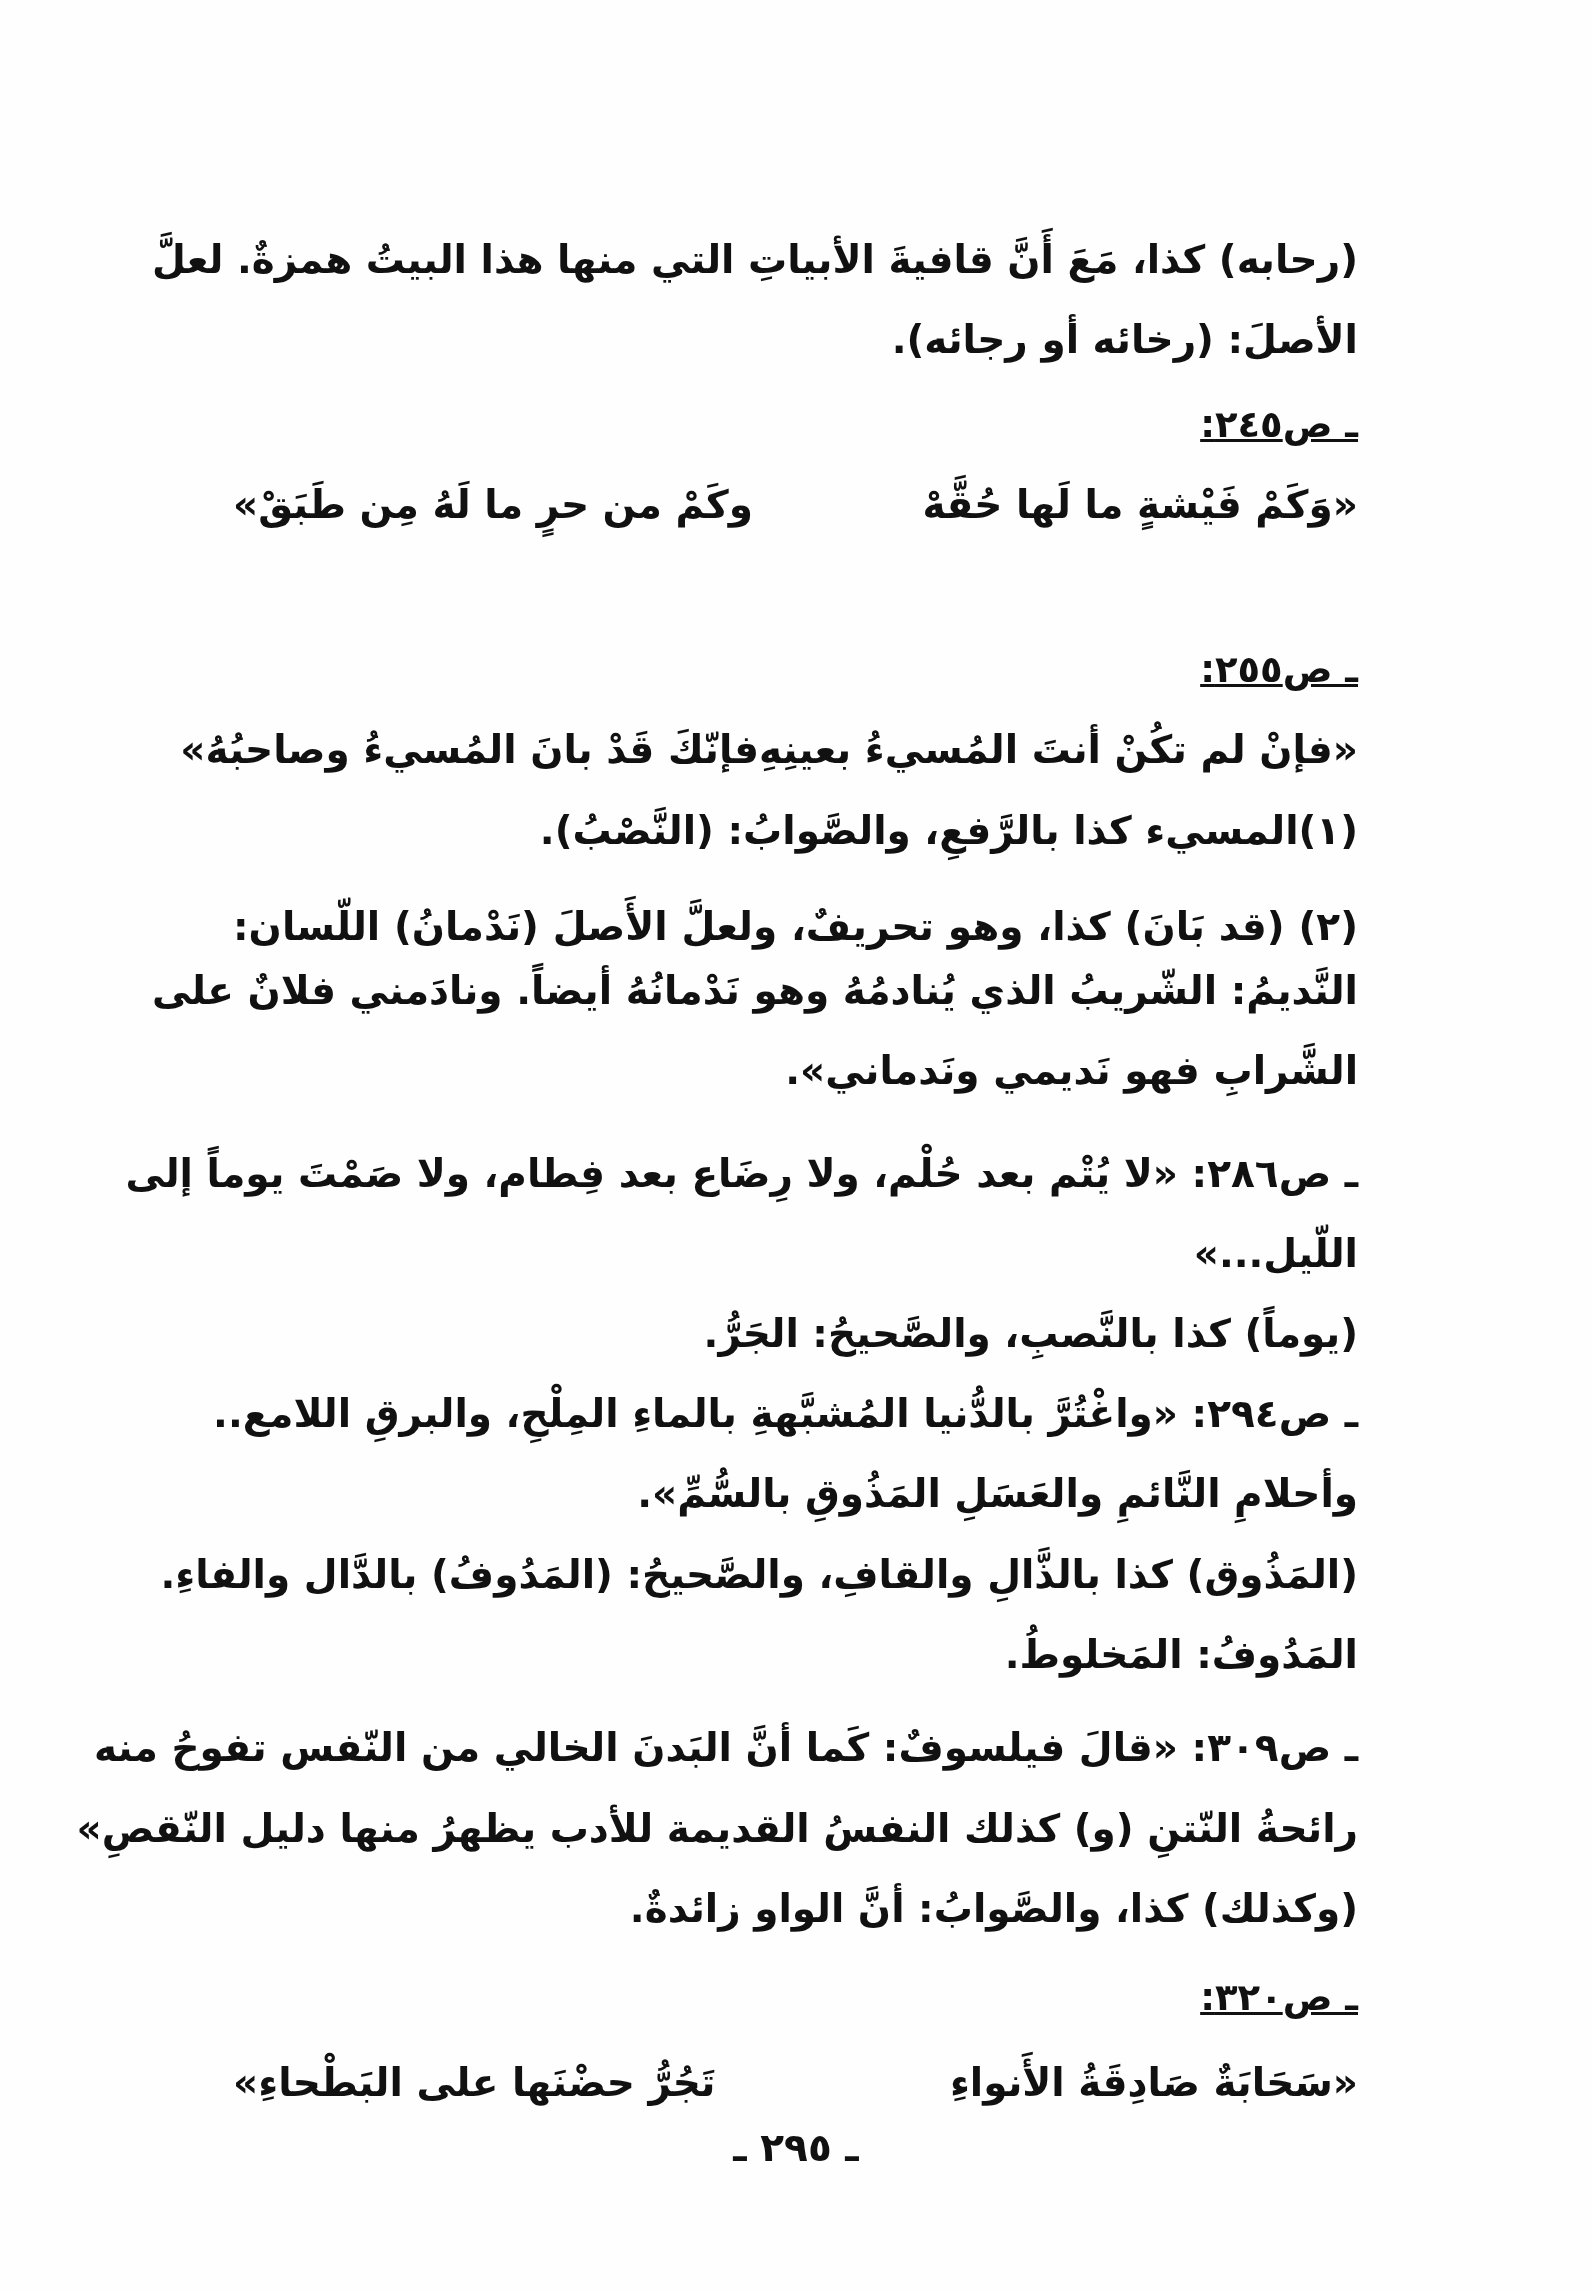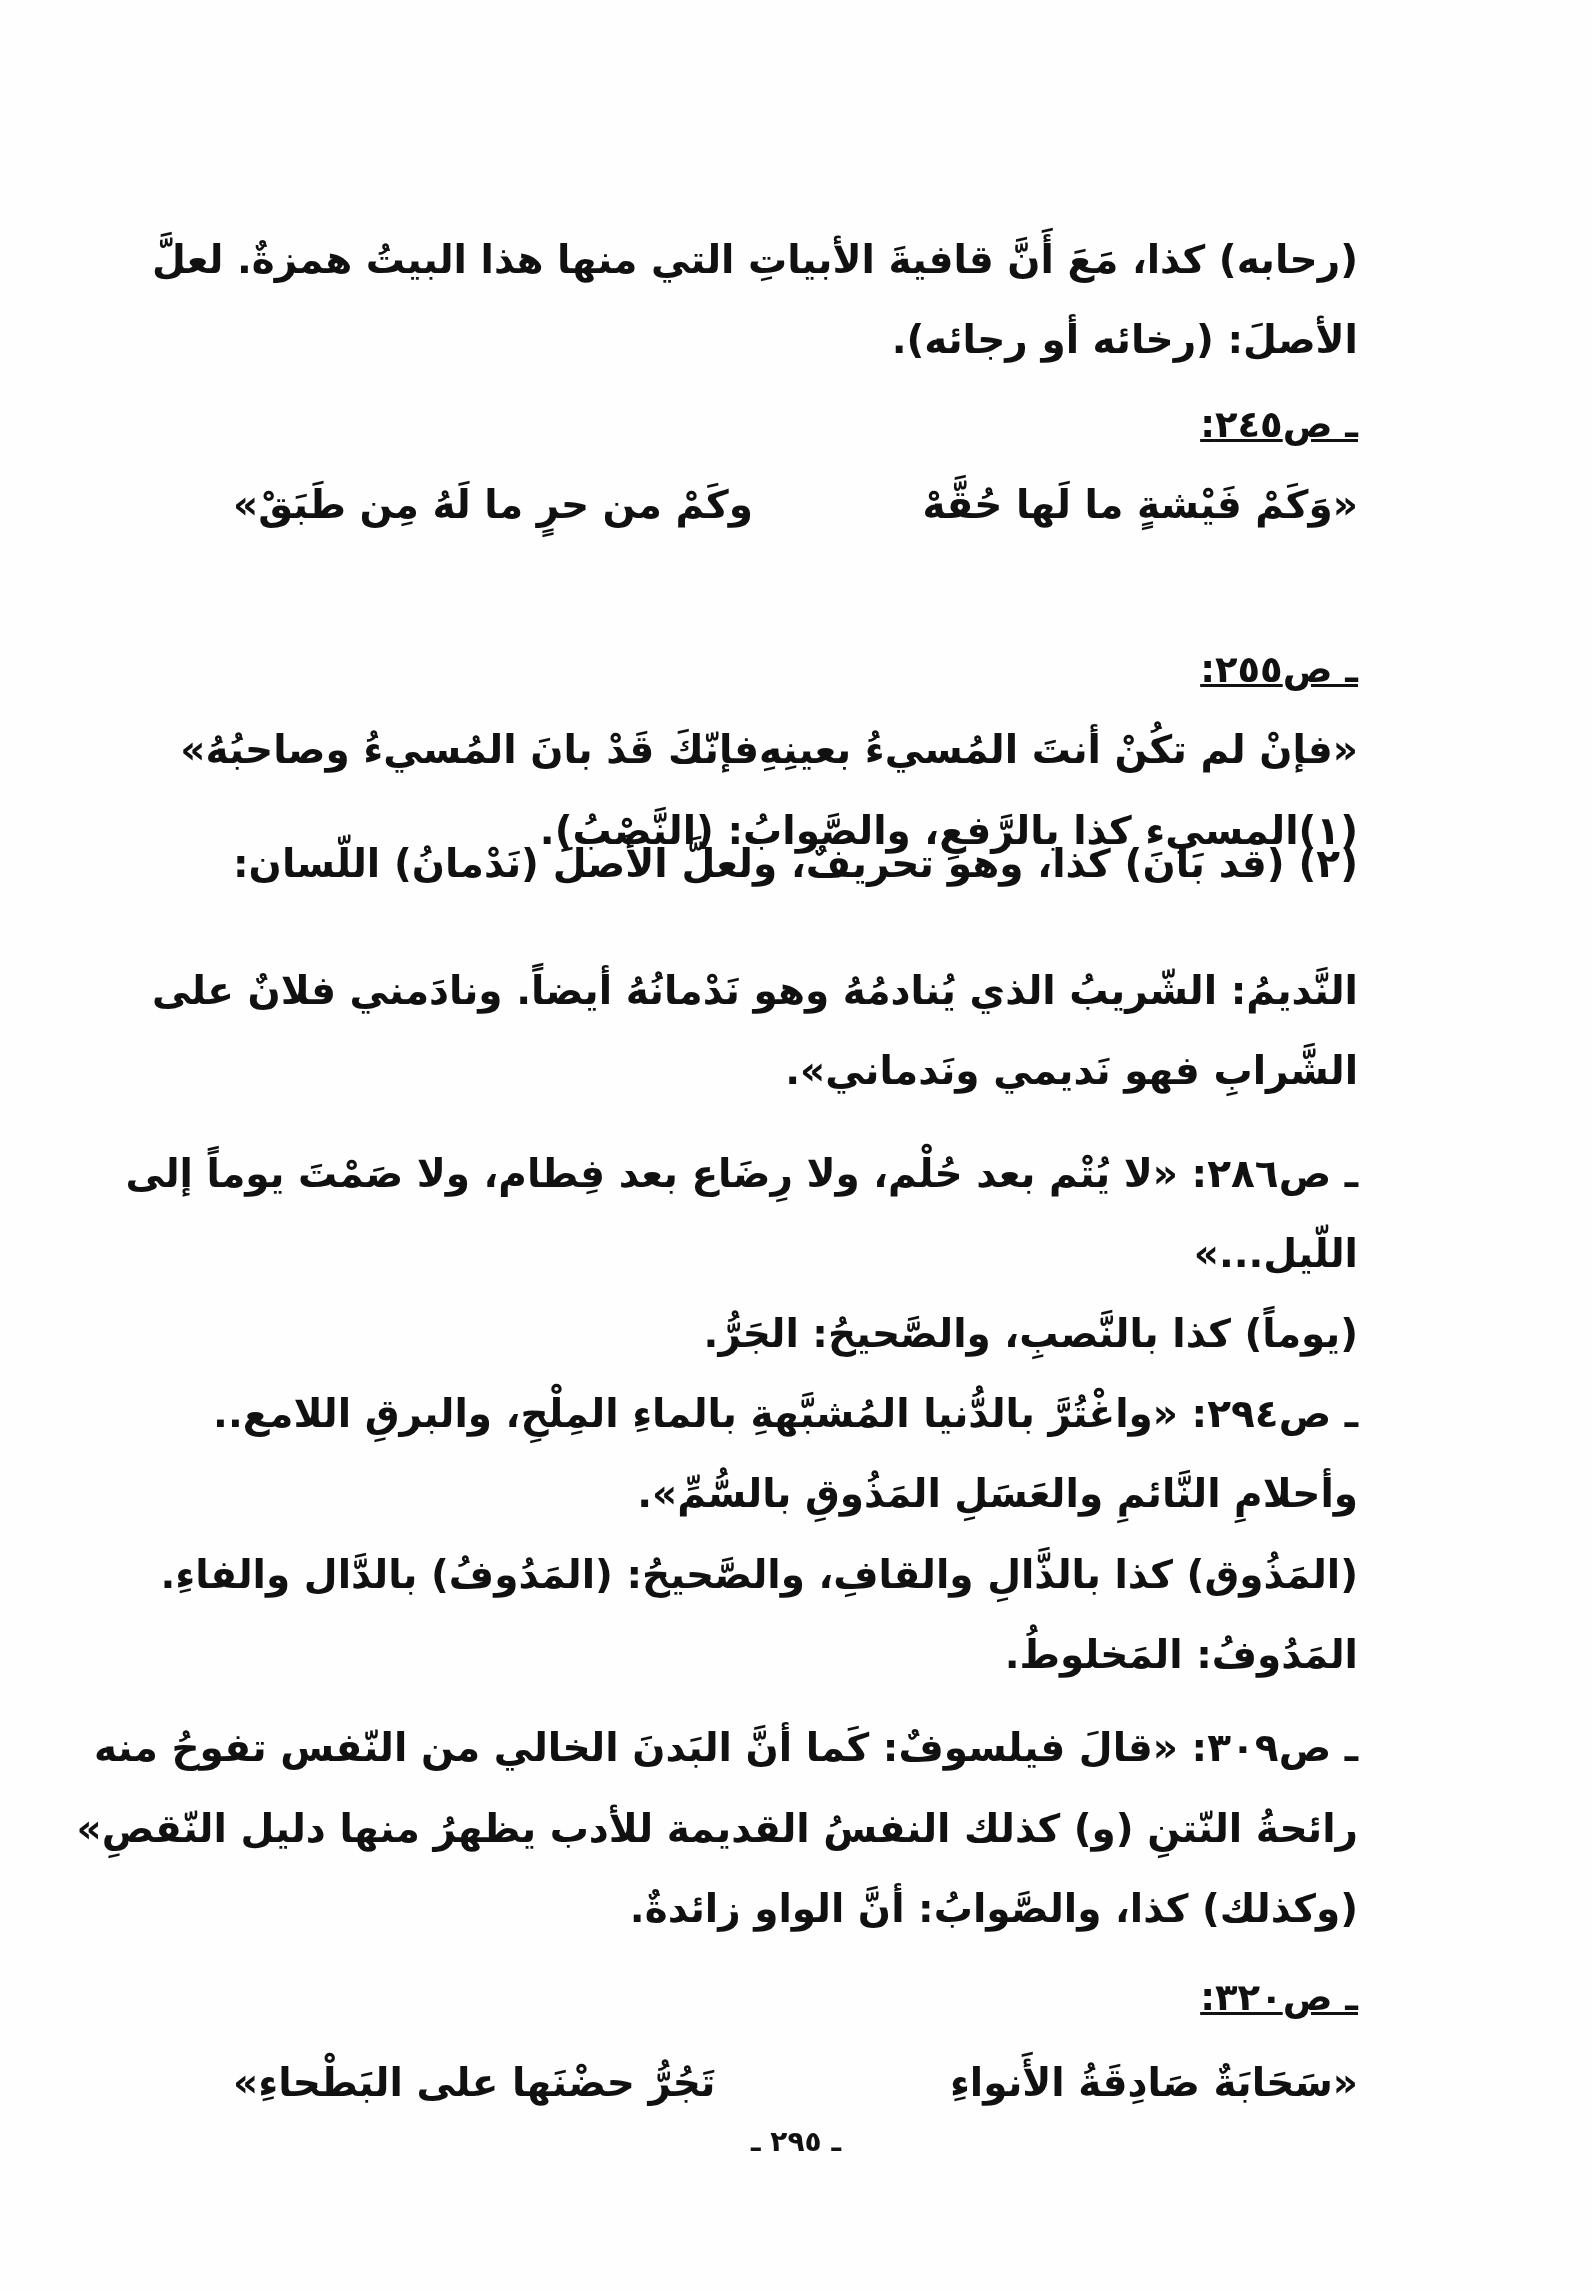--- a/index.html
+++ b/index.html
@@ -60,21 +60,21 @@
     .heading-line {
       font-size: 37px;
       text-decoration: underline;
     }
     .page-number {
       position: absolute;
       left: 0;
       width: 1592px;
       top: 2125px;
       text-align: center;
-      font-size: 28px;
+      font-size: 39px;
       font-weight: bold;
       direction: rtl;
       font-family: "DejaVu Sans", sans-serif;
     }
   </style>
 </head>
 <body>
 
 <div class="page">
   <div class="text-block" style="top:0; height:2121px;margin-top:46px;">
@@ -89,21 +89,21 @@
     </div>
 
     <div class="line heading-line" style="top:588px;">ـ ص٢٥٥:</div>
 
     <div class="line verse" style="top:668px;">
       <span class="hemistich">«فإنْ لم تكُنْ أنتَ المُسيءُ بعينِهِ</span>
       <span class="hemistich">فإنّكَ قَدْ بانَ المُسيءُ وصاحبُهُ»</span>
     </div>
 
     <div class="line" style="top:749px;">(١)المسيء كذا بالرَّفعِ، والصَّوابُ: (النَّصْبُ).</div>
-    <div class="line justify" style="top:782px;">(٢) (قد بَانَ) كذا، وهو تحريفٌ، ولعلَّ الأَصلَ (نَدْمانُ) اللّسان:</div>
+    <div class="line justify" style="top:845px;">(٢) (قد بَانَ) كذا، وهو تحريفٌ، ولعلَّ الأَصلَ (نَدْمانُ) اللّسان:</div>
     <div class="line justify" style="top:909px;">النَّديمُ: الشّريبُ الذي يُنادمُهُ وهو نَدْمانُهُ أيضاً. ونادَمني فلانٌ على</div>
     <div class="line" style="top:989px;">الشَّرابِ فهو نَديمي ونَدماني».</div>
 
     <div class="line justify" style="top:1092px;">ـ ص٢٨٦: «لا يُتْم بعد حُلْم، ولا رِضَاع بعد فِطام، ولا صَمْتَ يوماً إلى</div>
     <div class="line" style="top:1172px;">اللّيل...»</div>
     <div class="line" style="top:1252px;">(يوماً) كذا بالنَّصبِ، والصَّحيحُ: الجَرُّ.</div>
 
     <div class="line justify" style="top:1332px;">ـ ص٢٩٤: «واغْتُرَّ بالدُّنيا المُشبَّهةِ بالماءِ المِلْحِ، والبرقِ اللامع..</div>
     <div class="line" style="top:1412px;">وأحلامِ النَّائمِ والعَسَلِ المَذُوقِ بالسُّمِّ».</div>
     <div class="line" style="top:1493px;">(المَذُوق) كذا بالذَّالِ والقافِ، والصَّحيحُ: (المَدُوفُ) بالدَّال والفاءِ.</div>

